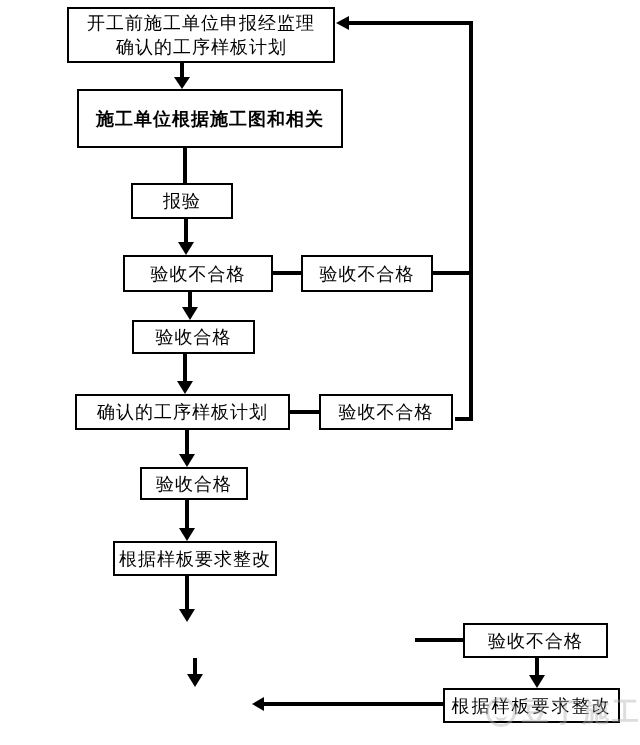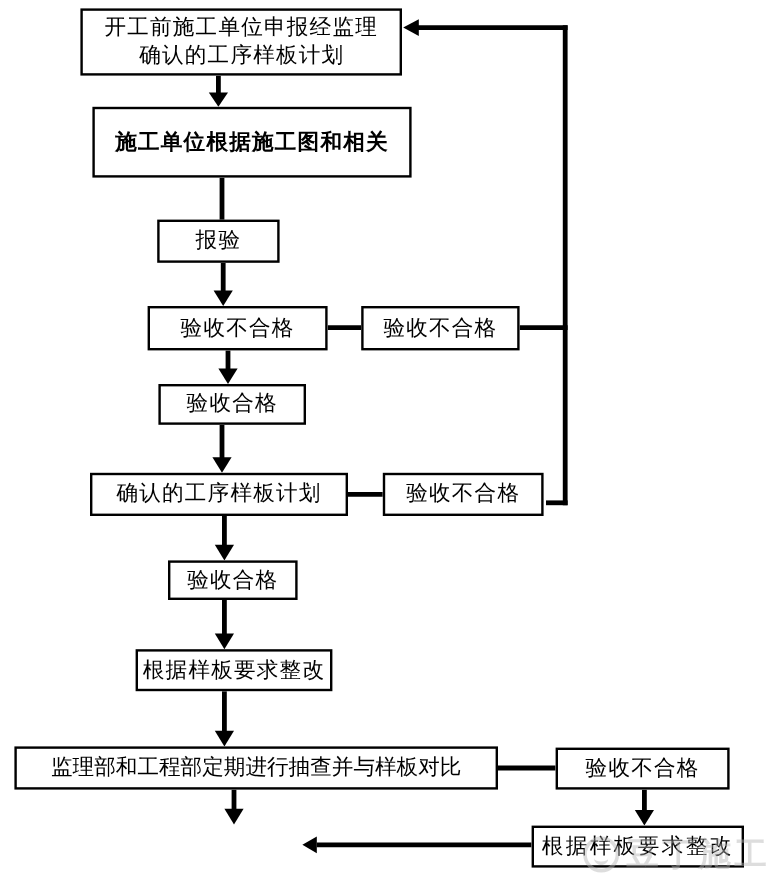--- a/index.html
+++ b/index.html
@@ -141,23 +141,20 @@
   </div>
 
   <div class="node" id="node-pass2" style="left:140px;top:467px;width:108px;height:33px;">
     <div class="ln">验收合格</div>
   </div>
 
   <div class="node" id="node-construct" style="left:113px;top:541px;width:164px;height:35px;">
     <div class="ln">根据样板要求整改</div>
   </div>
 
-  <div class="node" id="node-inspect" style="left:12px;top:622px;width:403px;height:36px;">
-    <div class="ln">监理部和工程部定期进行抽查并与样板对比</div>
-  </div>
 
   <div class="node" id="node-fail3" style="left:463px;top:623px;width:145px;height:35px;">
     <div class="ln">验收不合格</div>
   </div>
 
 
   <div class="node" id="node-rectify" style="left:443px;top:688px;width:177px;height:35px;">
     <div class="ln">根据样板要求整改</div>
   </div>
 

